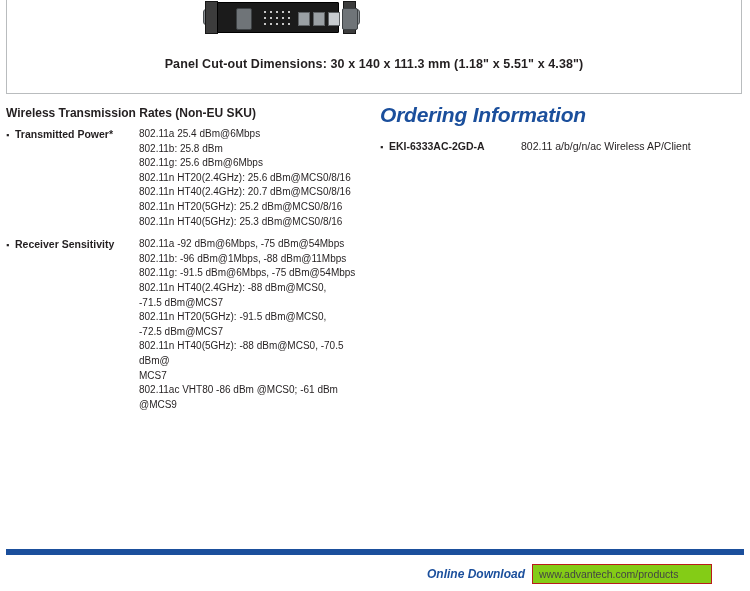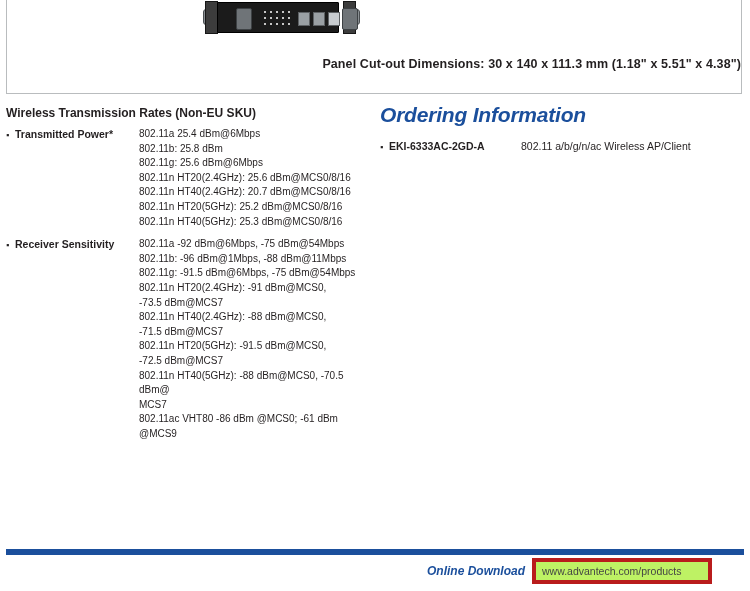--- a/index.html
+++ b/index.html
@@ -102,21 +102,21 @@
     box-sizing: border-box;
     border-radius: 3px;
   }
   .dev-antenna.r { left: 150px; }
 
   .cutout-caption {
     position: absolute;
     left: 0;
     right: 0;
     top: 102px;
-    text-align: right;
+    text-align: center;
     font-size: 12.5px;
     font-weight: bold;
     color: #231f20;
     letter-spacing: .1px;
   }
 
   
   .left-col {
     position: absolute;
     left: 6px;
@@ -221,22 +221,22 @@
     align-items: center;
   }
   .download-label {
     font-size: 12px;
     font-weight: bold;
     font-style: italic;
     color: #1b4f9c;
     margin-right: 7px;
   }
   .url-box {
-    border: 4px solid #b91c1c;
-    background: #bef264;
+    border: 1px solid #b91c1c;
+    background: #84cc16;
     font-size: 10.5px;
     color: #444;
     padding: 3px 6px 3px 6px;
     width: 180px;
     box-sizing: border-box;
   }
 </style>
 </head>
 <body>
 
@@ -277,22 +277,20 @@
     </div>
   </div>
 
   <div class="spec-row">
     <div class="bullet">▪</div>
     <div class="spec-label">Receiver Sensitivity</div>
     <div class="spec-values">
       <div>802.11a -92 dBm@6Mbps, -75 dBm@54Mbps</div>
       <div>802.11b: -96 dBm@1Mbps, -88 dBm@11Mbps</div>
       <div>802.11g: -91.5 dBm@6Mbps, -75 dBm@54Mbps</div>
-      <div>802.11n HT20(2.4GHz): -91 dBm@MCS0,
--73.5 dBm@MCS7</div>
       <div>802.11n HT40(2.4GHz): -88 dBm@MCS0,
 -71.5 dBm@MCS7</div>
       <div>802.11n HT20(5GHz): -91.5 dBm@MCS0,
 -72.5 dBm@MCS7</div>
       <div>802.11n HT40(5GHz): -88 dBm@MCS0, -70.5 dBm@
 MCS7</div>
       <div>802.11ac VHT80 -86 dBm @MCS0; -61 dBm @MCS9</div>
     </div>
   </div>
 

